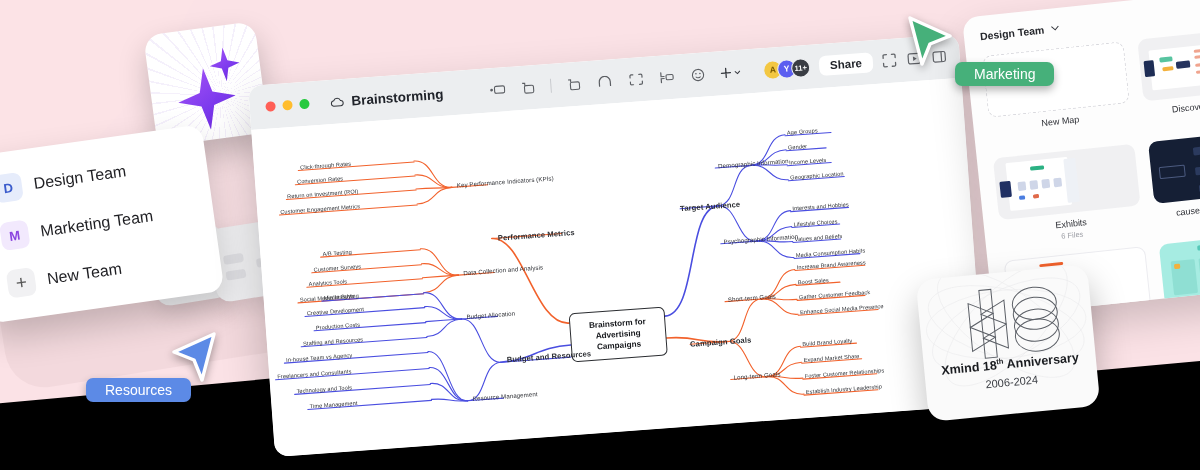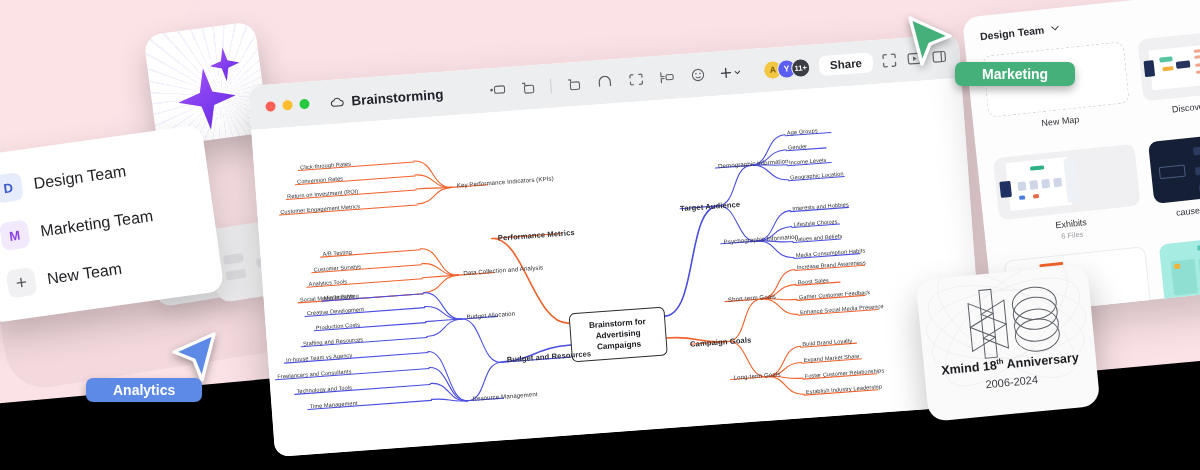--- a/index.html
+++ b/index.html
@@ -177,22 +177,22 @@
   .anniv-logo { position: absolute; left: 50%; top: 50px; transform: translate(-50%,-50%); }
   .anniv-t1 { position: absolute; left: 0; right: 0; top: 84px; text-align: center;
     font-size: 12.5px; font-weight: 700; color: #1a1c20; }
   .anniv-t1 sup { font-size: 7.5px; }
   .anniv-t2 { position: absolute; left: 0; right: 0; top: 104px; text-align: center;
     font-size: 11px; color: #3a3d43; }
 
   
   .cursor { position: absolute; }
   .cur-arrow { filter: drop-shadow(0 3px 4px rgba(0,0,0,.35)); }
-  .cur-label { position: absolute; border-radius: 7px; padding: 4px 27px;
-    font-size: 14px; font-weight: 700; color: #fff; white-space: nowrap;
+  .cur-label { position: absolute; border-radius: 7px; padding: 4px 19px;
+    font-size: 14px; font-weight: 400; color: #fff; white-space: nowrap;
     box-shadow: 0 4px 9px rgba(0,0,0,.3); }
   .cur-green .cur-label { background: #46b07a; }
   .cur-blue .cur-label { background: #5c8ae6; }
 </style>
 </head>
 <body>
 
 <div class="stage">
 
   <div class="blob-main"></div>
@@ -572,16 +572,16 @@
     <svg class="cur-arrow" width="56" height="56" viewBox="0 0 56 56">
       <path d="M10 4 L50 22 L30 30 L22 50 Z" fill="#46b07a" stroke="#ffffff" stroke-width="3.4" stroke-linejoin="round"></path>
     </svg>
     <div class="cur-label" style="left:55px;top:48px;">Marketing</div>
   </div>
 
   <div class="cursor cur-blue" style="left:168px;top:330px;">
     <svg class="cur-arrow" width="56" height="56" viewBox="0 0 56 56">
       <path d="M46 4 L6 22 L26 30 L34 50 Z" fill="#5c8ae6" stroke="#ffffff" stroke-width="3.4" stroke-linejoin="round"></path>
     </svg>
-    <div class="cur-label" style="left:-82px;top:48px;">Analytics</div>
+    <div class="cur-label" style="left:-82px;top:48px;">Resources</div>
   </div>
 
 </div>
 
 </body></html>

